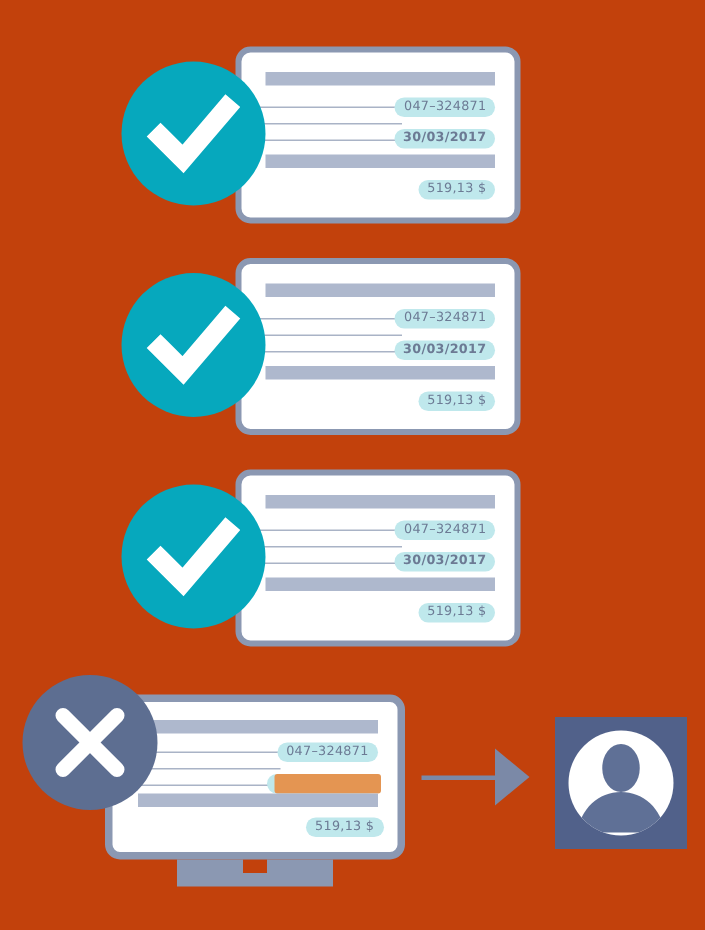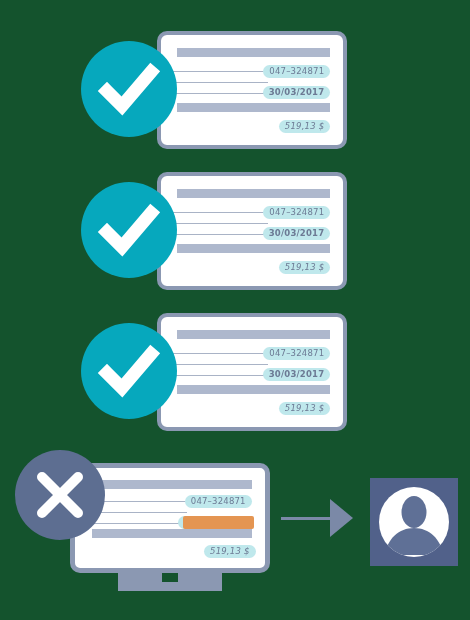--- a/index.html
+++ b/index.html
@@ -10,21 +10,21 @@
     width: 470px;
     height: 620px;
     background: #f0f2f6;
     font-family: "DejaVu Sans", sans-serif;
     overflow: hidden;
   }
   #scene {
     position: relative;
     width: 470px;
     height: 620px;
-    background: #14532d;
+    background: #c2410c;
   }
 
   
   .card {
     position: absolute;
     box-sizing: border-box;
     background: #ffffff;
     border: 4px solid #8b98b2;
     border-radius: 10px;
   }
@@ -70,21 +70,21 @@
     font-size: 8.5px;
     letter-spacing: .2px;
     line-height: 13px;
     height: 13px;
     text-align: center;
     white-space: nowrap;
     padding: 0 6px;
   }
   .badge-num  { right: 7%; top: 30px; }
   .badge-date { right: 7%; top: 51px; font-weight: bold; }
-  .badge-amt  { right: 7%; bottom: 12px; font-style: italic; }
+  .badge-amt  { right: 7%; bottom: 12px; }
 
   .badge-orange {
     position: absolute;
     right: 7%;
     top: 51px;
     height: 13px;
     width: 71px;
     background: #e49552;
     border-radius: 2px;
   }

